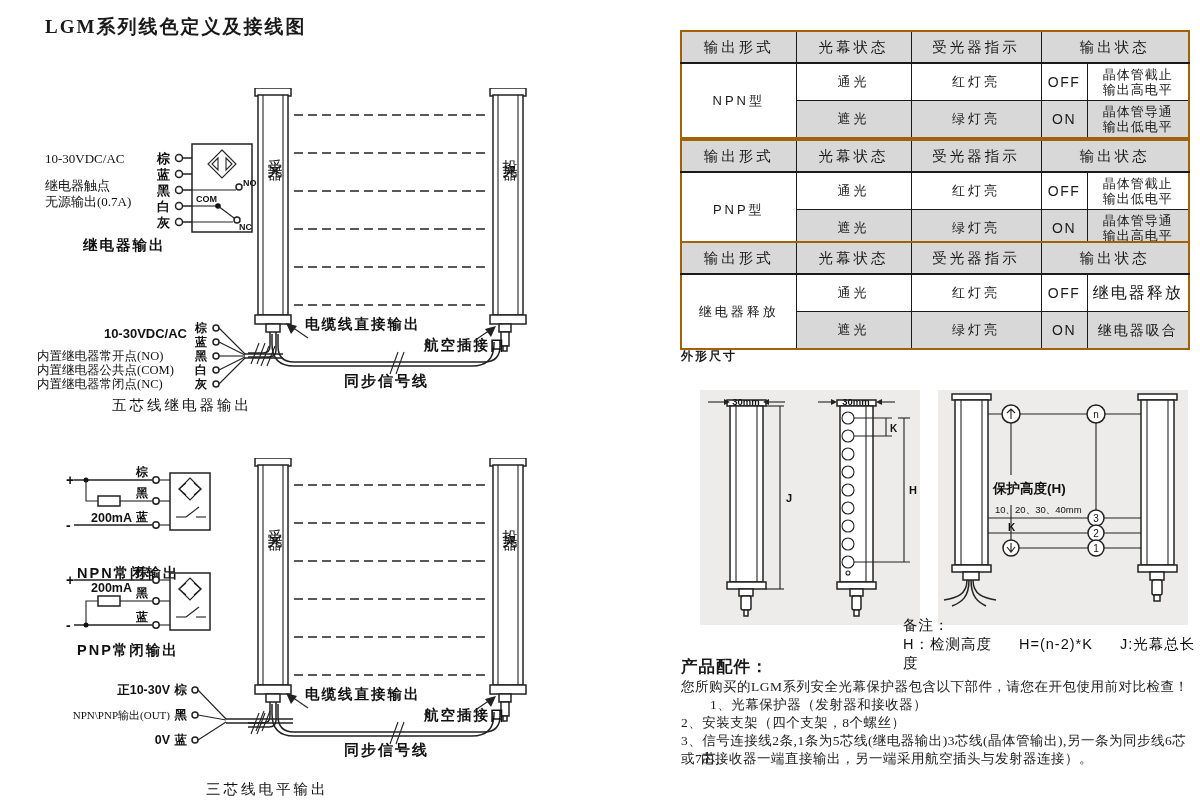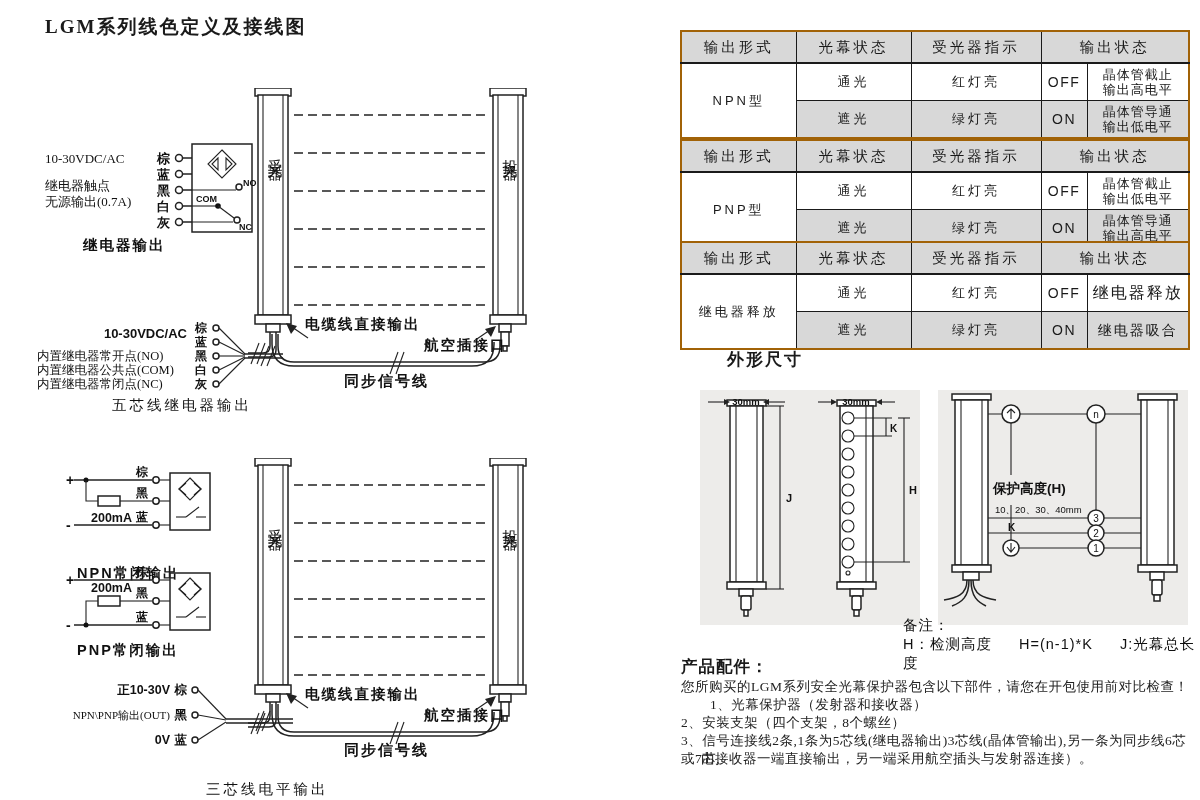--- a/index.html
+++ b/index.html
@@ -424,21 +424,21 @@
       <td style="height:33px">遮光</td>
       <td>绿灯亮</td>
       <td class="oo">ON</td>
       <td class="out" style="font-size:14px;letter-spacing:2px;margin-left:24px;">
         <div>继电器吸合</div>
       </td>
     </tr>
   </tbody>
     </table>
 
-  <div class="abs" style="left:681px;top:348px;font-size:17px;font-weight:bold;letter-spacing:2px;margin-left:46px;">外形尺寸</div>
+  <div class="abs" style="left:681px;top:348px;font-size:12px;font-weight:bold;letter-spacing:2px;">外形尺寸</div>
 
   <div class="panel" style="left:700px;top:390px;width:220px;height:235px;">
     <svg width="228" height="235" viewBox="0 0 228 235">
 
       <g>
         <rect class="wh" x="27" y="10" width="39" height="6"></rect>
         <rect class="wh" x="30" y="16" width="33" height="176"></rect>
         <line class="s1" x1="36" y1="16" x2="36" y2="192"></line>
         <line class="s1" x1="57" y1="16" x2="57" y2="192"></line>
         <rect class="wh" x="27" y="192" width="39" height="7"></rect>
@@ -551,21 +551,21 @@
       </g>
       <text class="tb" x="55" y="103" font-size="13.5">保护高度(H)</text>
       <text x="57" y="123" font-size="9.5">10、20、30、40mm</text>
       <text class="tb" x="70" y="141" font-size="10">K</text>
     </svg>
   </div>
 
   <div class="note" style="left:903px;top:616px;">备注：</div>
   <div class="note" style="left:903px;top:635px;">
     <span>H：检测高度</span>
-    <span style="margin-left:22px;">H=(n-1)*K</span>
+    <span style="margin-left:22px;">H=(n-2)*K</span>
     <span style="margin-left:22px;">J:光幕总长度</span>
   </div>
 
   <div class="abs" style="left:681px;top:656px;font-size:16.5px;font-weight:bold;letter-spacing:1px;">产品配件：</div>
   <div class="acc serif" style="left:681px;top:678px;">您所购买的LGM系列安全光幕保护器包含以下部件，请您在开包使用前对比检查！</div>
   <div class="acc serif" style="left:710px;top:696px;text-align:right;">1、光幕保护器（发射器和接收器）</div>
   <div class="acc serif" style="left:681px;top:714px;">2、安装支架（四个支架，8个螺丝）</div>
   <div class="acc serif" style="left:681px;top:732px;">3、信号连接线2条,1条为5芯线(继电器输出)3芯线(晶体管输出),另一条为同步线6芯或7芯,</div>
   <div class="acc serif" style="left:701px;top:750px;">由接收器一端直接输出，另一端采用航空插头与发射器连接）。</div>
 

